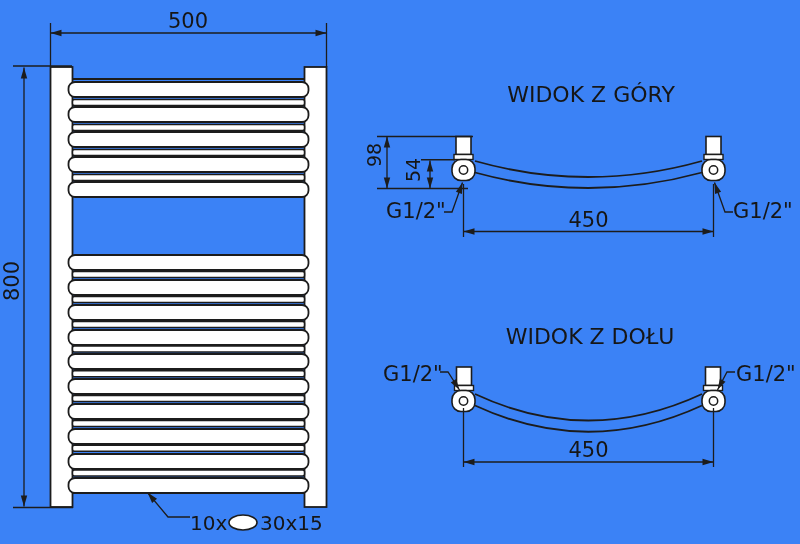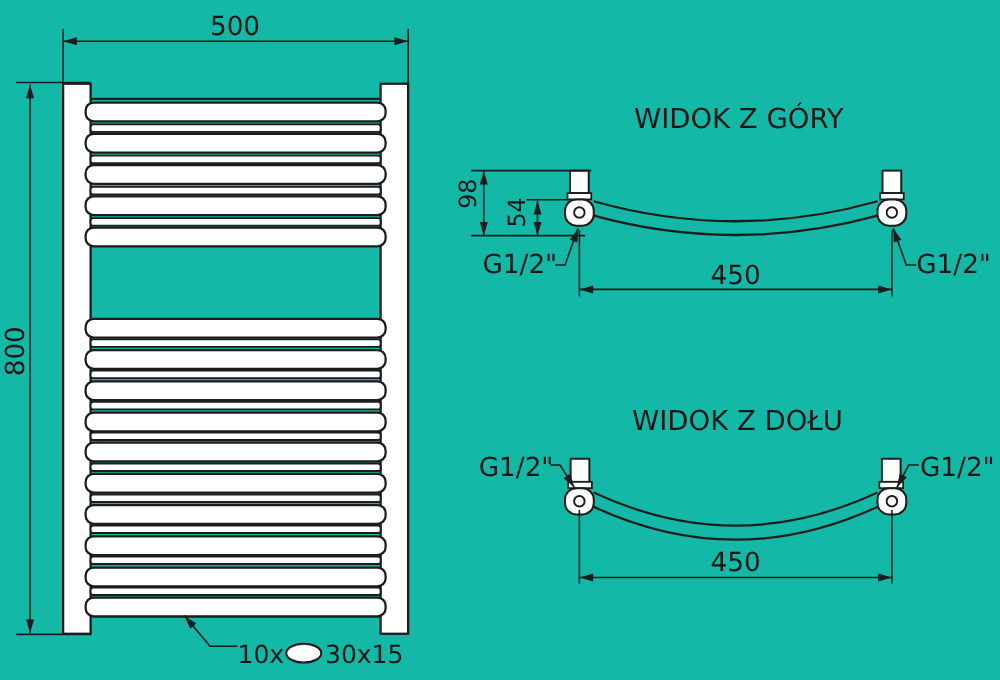--- a/index.html
+++ b/index.html
@@ -1,16 +1,16 @@
 <!DOCTYPE html>
 <html><head>
 <meta charset="utf-8">
 <style>
   html,body{margin:0;padding:0;background:#fff;}
-  .stage{width:800px;height:544px;background:#14b8a6;position:relative;overflow:hidden;}
+  .stage{width:800px;height:544px;background:#3b82f6;position:relative;overflow:hidden;}
   svg{display:block;}
   text{font-family:"DejaVu Sans","Liberation Sans",sans-serif;fill:#161616;}
   .ln{stroke:#1c1c1c;fill:none;}
   .fillw{fill:#fff;stroke:#1c1c1c;}
   .arrow{fill:#1c1c1c;stroke:none;}
 </style>
 </head>
 <body>
 
 <div class="stage">

